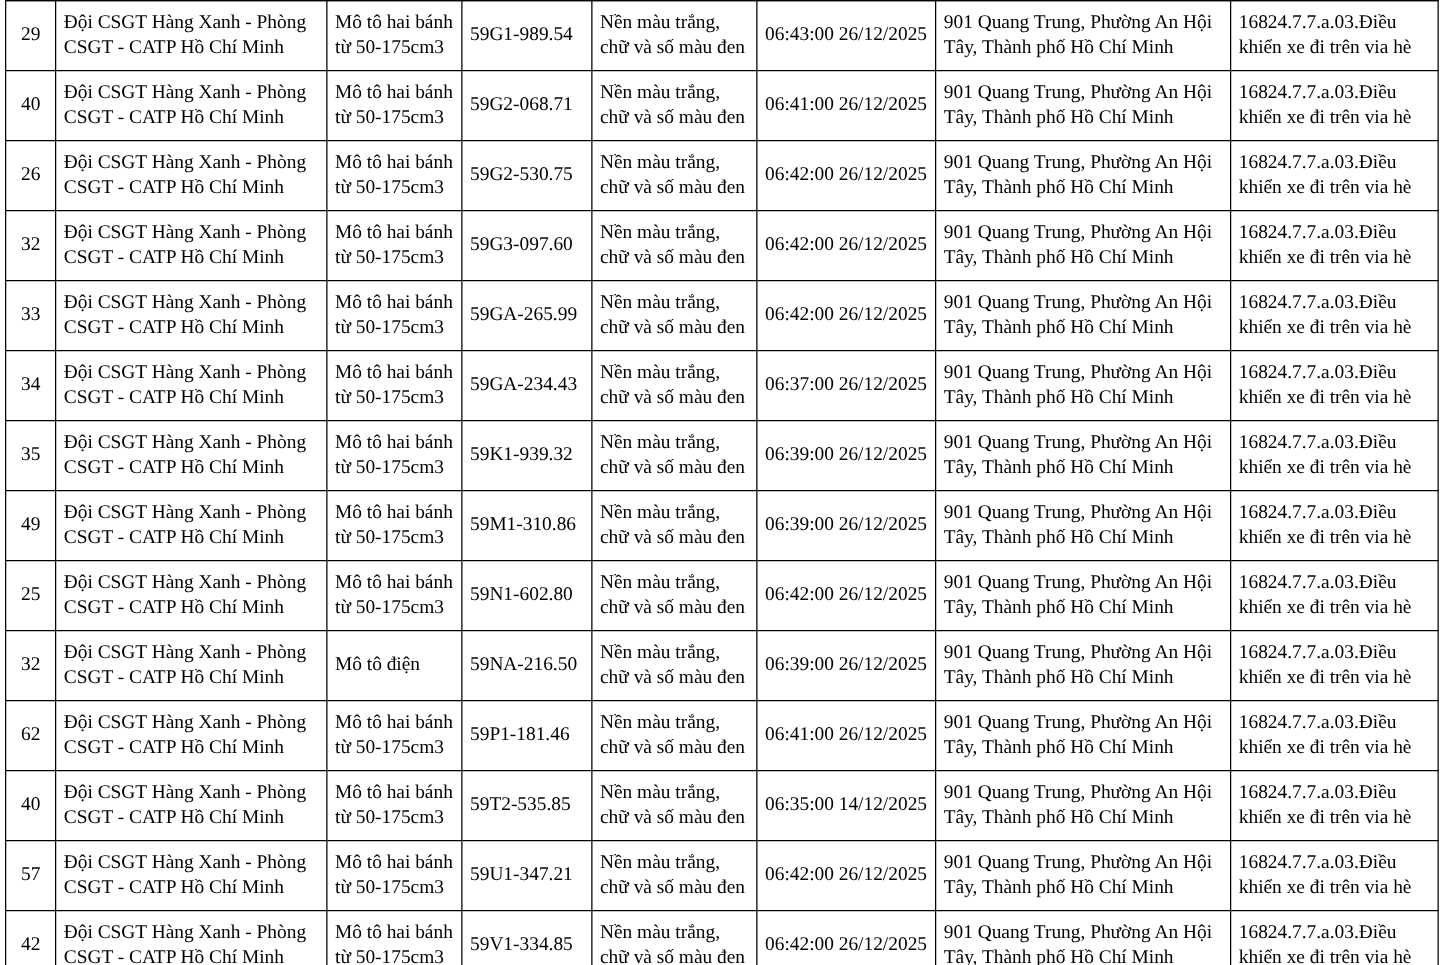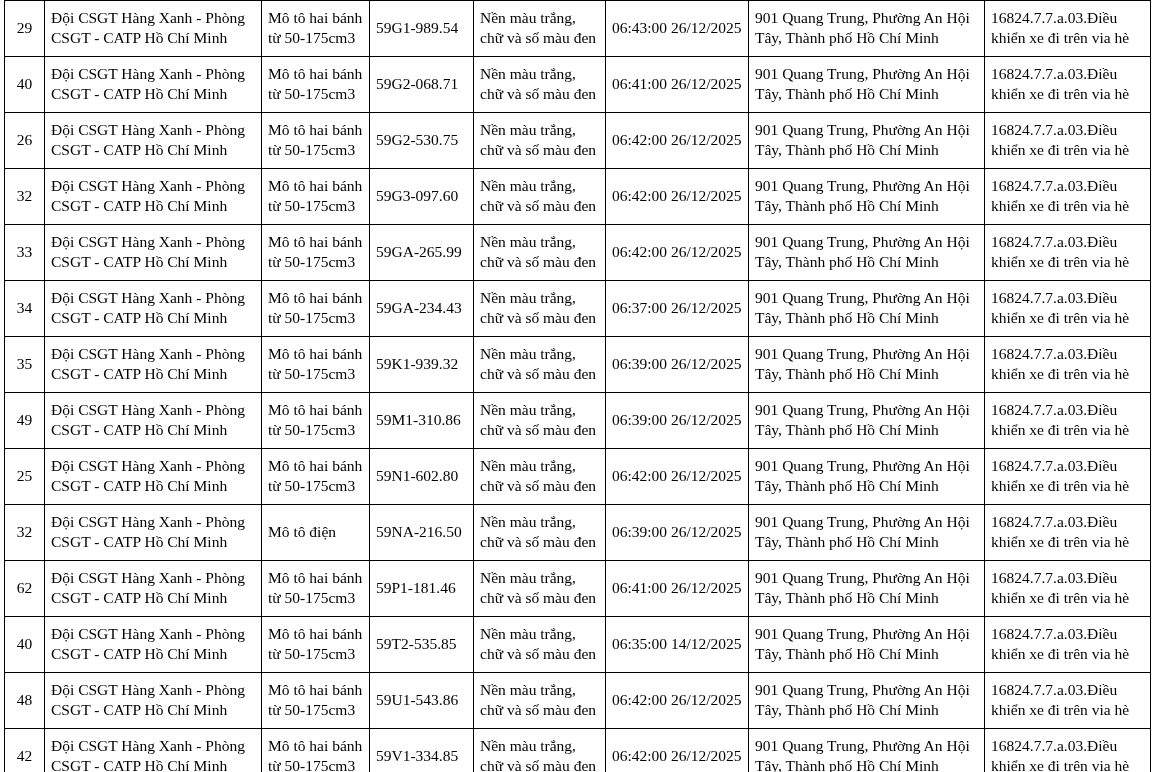--- a/index.html
+++ b/index.html
@@ -208,24 +208,24 @@
           <td class="idx">40</td>
           <td class="unit">Đội CSGT Hàng Xanh - Phòng CSGT - CATP Hồ Chí Minh</td>
           <td class="type">Mô tô hai bánh từ 50-175cm3</td>
           <td class="plate">59T2-535.85</td>
           <td class="color">Nền màu trắng, chữ và số màu đen</td>
           <td class="time">06:35:00 14/12/2025</td>
           <td class="place">901 Quang Trung, Phường An Hội Tây, Thành phố Hồ Chí Minh</td>
           <td class="act">16824.7.7.a.03.Điều khiển xe đi trên via hè</td>
         </tr>
         <tr class="row-h">
-          <td class="idx">48</td>
-          <td class="unit">Đội CSGT Hàng Xanh - Phòng CSGT - CATP Hồ Chí Minh</td>
-          <td class="type">Mô tô hai bánh từ 50-175cm3</td>
-          <td class="plate">59U1-543.86</td>
+          <td class="idx">57</td>
+          <td class="unit">Đội CSGT Hàng Xanh - Phòng CSGT - CATP Hồ Chí Minh</td>
+          <td class="type">Mô tô hai bánh từ 50-175cm3</td>
+          <td class="plate">59U1-347.21</td>
           <td class="color">Nền màu trắng, chữ và số màu đen</td>
           <td class="time">06:42:00 26/12/2025</td>
           <td class="place">901 Quang Trung, Phường An Hội Tây, Thành phố Hồ Chí Minh</td>
           <td class="act">16824.7.7.a.03.Điều khiển xe đi trên via hè</td>
         </tr>
         <tr class="row-h">
           <td class="idx">42</td>
           <td class="unit">Đội CSGT Hàng Xanh - Phòng CSGT - CATP Hồ Chí Minh</td>
           <td class="type">Mô tô hai bánh từ 50-175cm3</td>
           <td class="plate">59V1-334.85</td>

